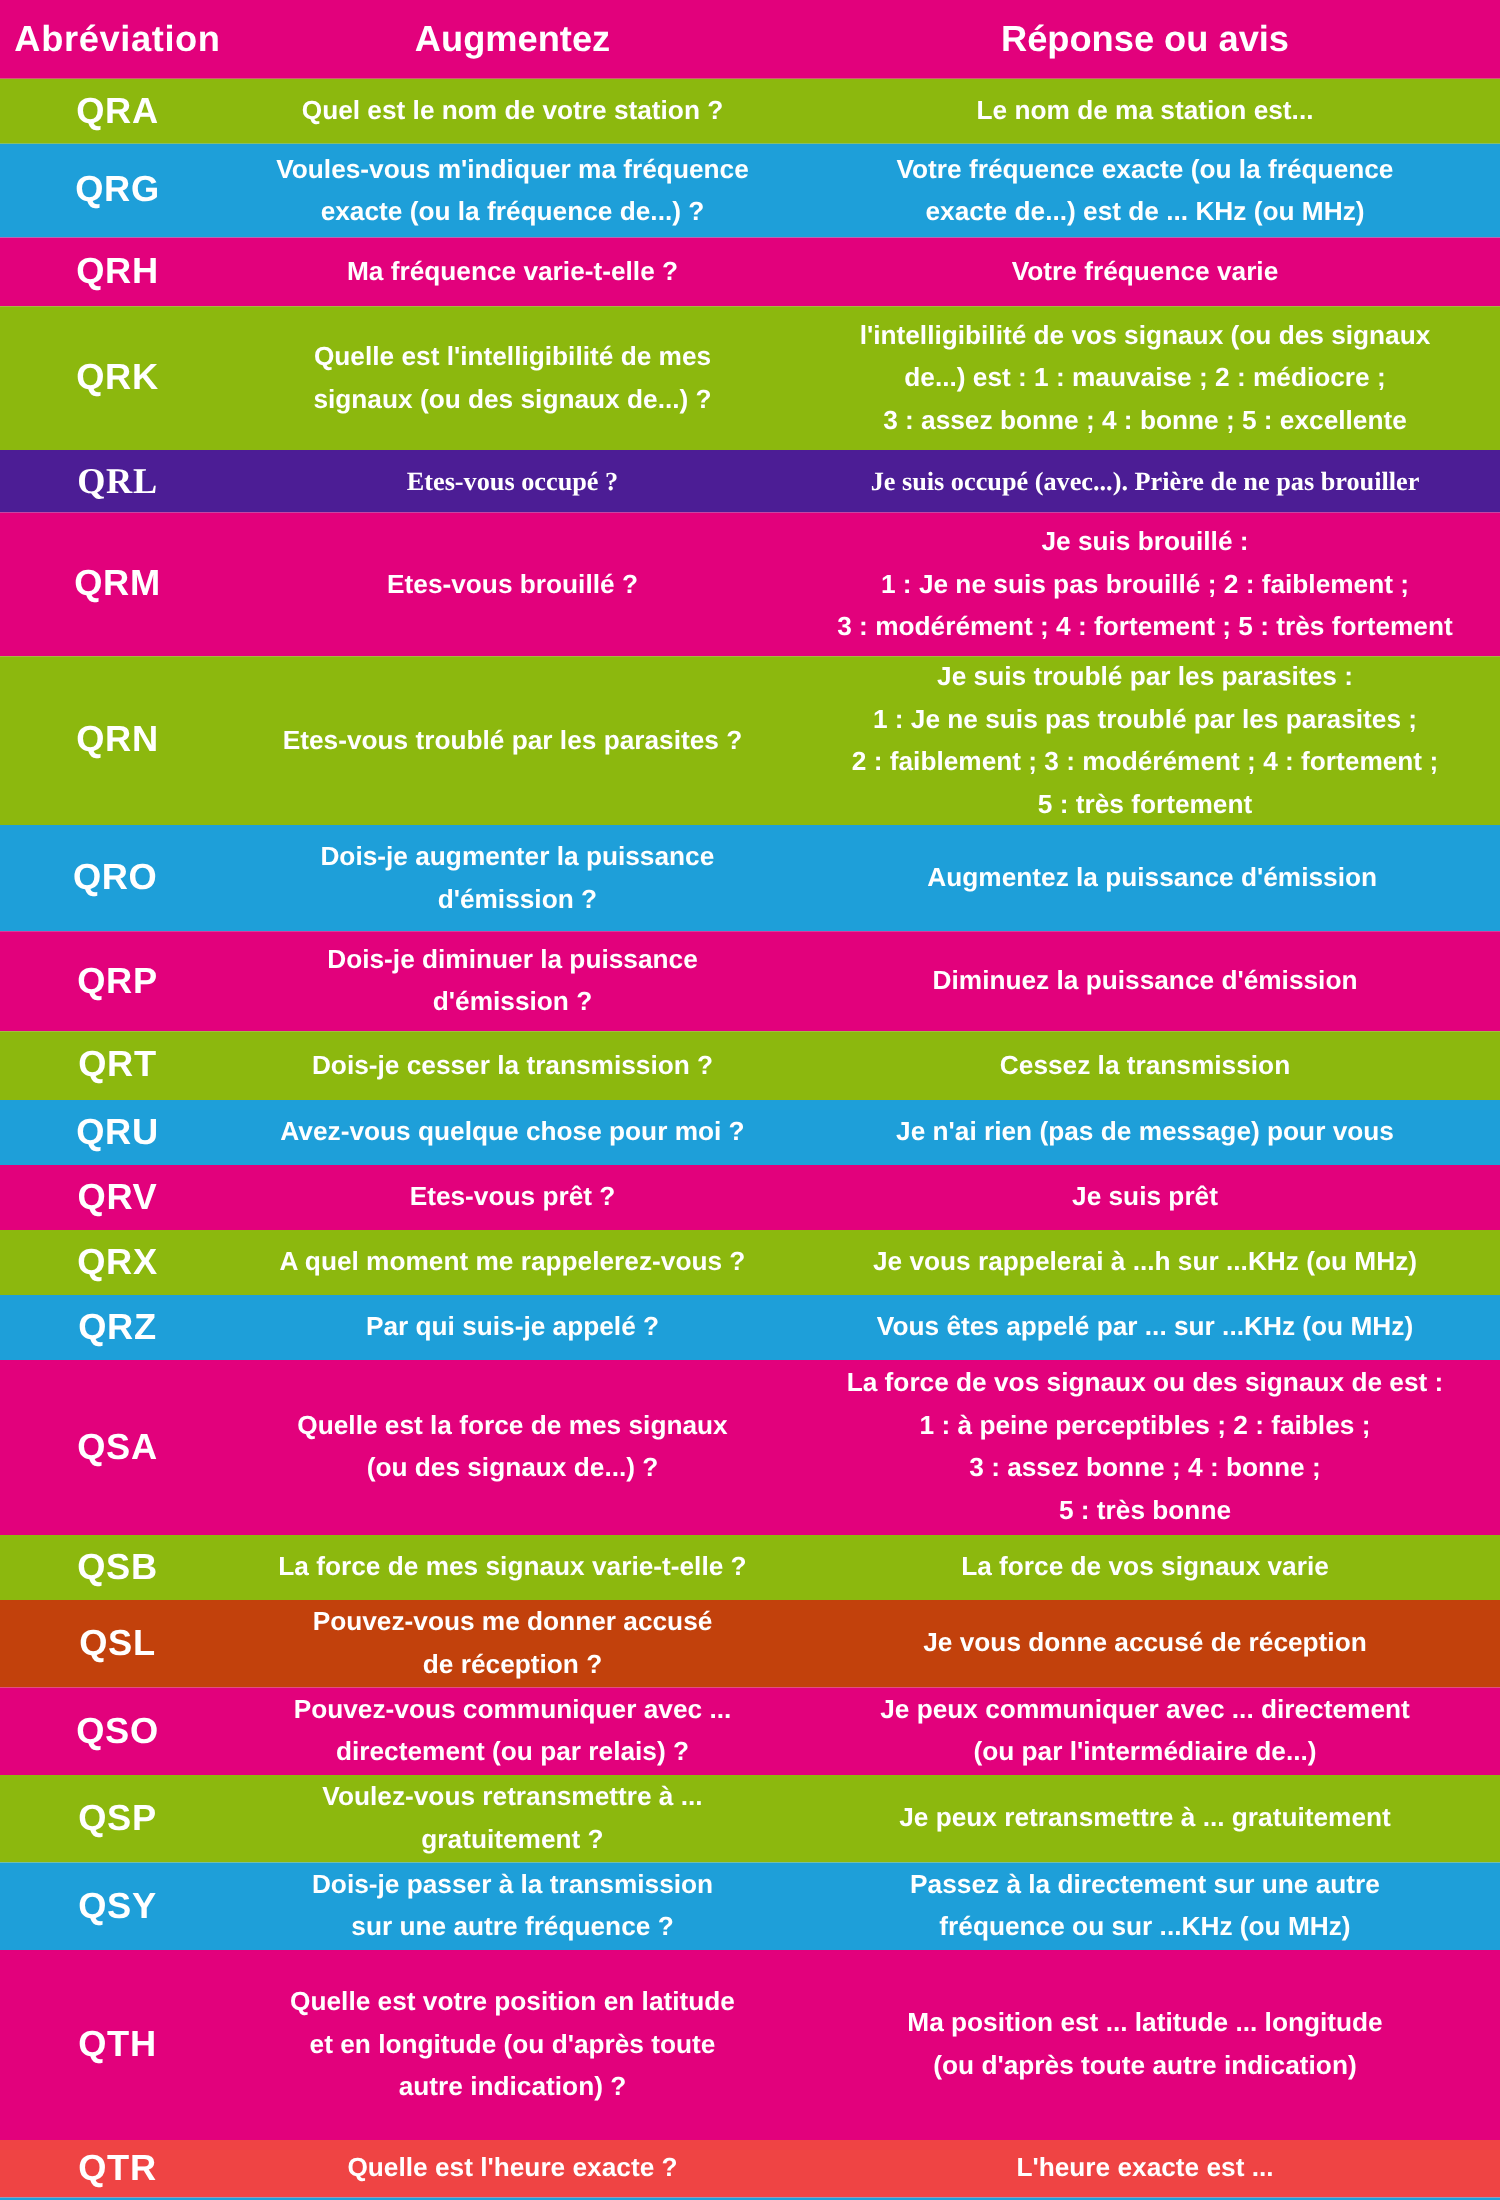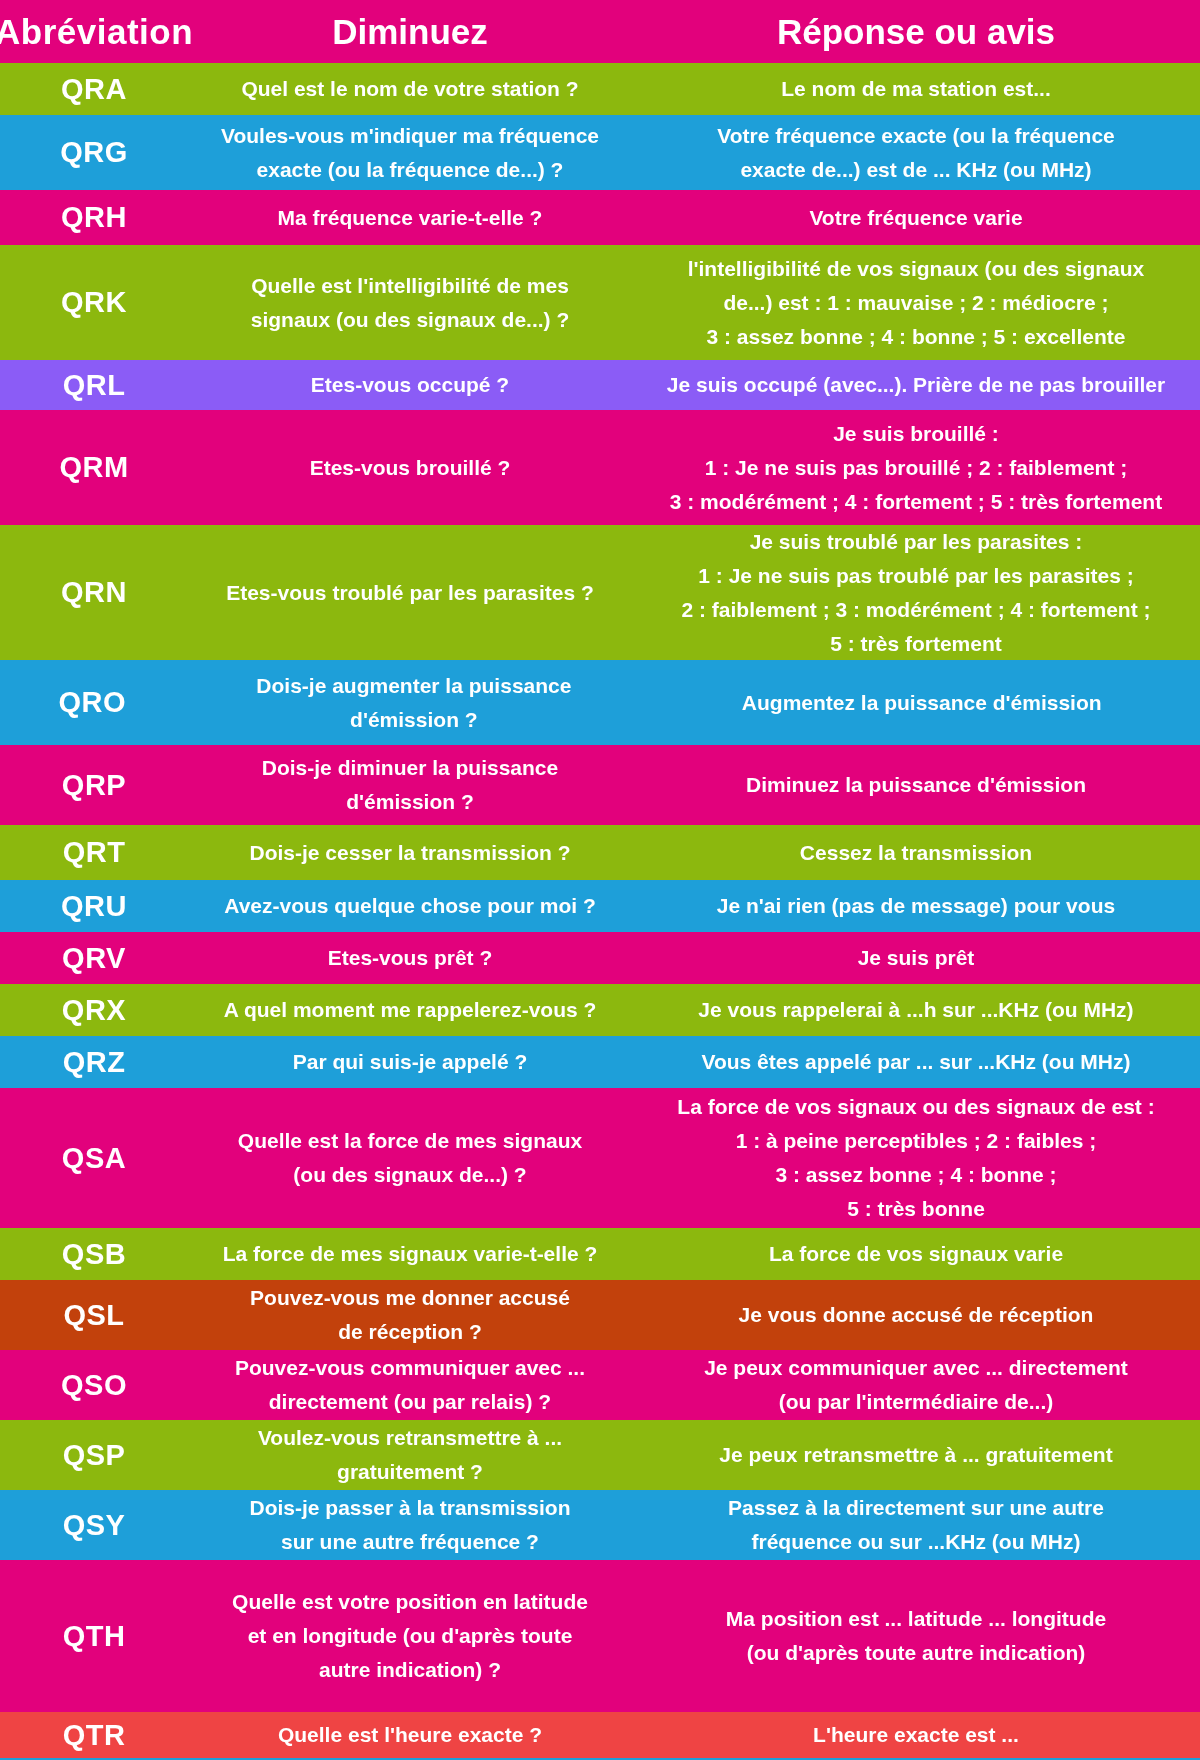--- a/index.html
+++ b/index.html
@@ -25,31 +25,31 @@
     white-space: pre-line;
     box-sizing: border-box;
     padding: 2px 4px;
   }
 
   .col-abbr     { width: 188px; font-size: 29px; letter-spacing: 0.5px; }
   .col-question { width: 444px; font-size: 21px; line-height: 34px; }
   .col-answer   { width: 568px; font-size: 21px; line-height: 34px; }
 
   .header-row { height: 63px; }
-  .header-row .cell { font-size: 35px; line-height: 30px; }
+  .header-row .cell { font-size: 29px; line-height: 30px; }
 
   .partial-row { height: 6px; width: 1200px; flex-shrink: 0; }
 </style>
 </head>
 <body>
 
 <div class="qtable" style="color: rgb(255, 255, 255);">
   <div class="row header-row" style="background: rgb(226, 1, 124);">
     <div class="cell col-abbr">Abréviation</div>
-    <div class="cell col-question">Diminuez</div>
+    <div class="cell col-question">Augmentez</div>
     <div class="cell col-answer">Réponse ou avis</div>
   </div>
   <div id="rows-container">
       <div class="row" style="background: rgb(140, 184, 14); height: 52px;">
         <div class="cell col-abbr">QRA</div>
         <div class="cell col-question">Quel est le nom de votre station ?</div>
         <div class="cell col-answer">Le nom de ma station est...</div>
       </div>
       <div class="row" style="background: rgb(30, 159, 217); height: 75px;">
         <div class="cell col-abbr">QRG</div>
@@ -64,21 +64,21 @@
         <div class="cell col-answer">Votre fréquence varie</div>
       </div>
       <div class="row" style="background: rgb(140, 184, 14); height: 115px;">
         <div class="cell col-abbr">QRK</div>
         <div class="cell col-question">Quelle est l'intelligibilité de mes
 signaux (ou des signaux de...) ?</div>
         <div class="cell col-answer">l'intelligibilité de vos signaux (ou des signaux
 de...) est : 1 : mauvaise ; 2 : médiocre ;
 3 : assez bonne ; 4 : bonne ; 5 : excellente</div>
       </div>
-      <div class="row" style="background: #8b5cf6; height: 50px;">
+      <div class="row" style="background: #4c1d95; height: 50px; font-family: Liberation Serif, serif;">
         <div class="cell col-abbr">QRL</div>
         <div class="cell col-question">Etes-vous occupé ?</div>
         <div class="cell col-answer">Je suis occupé (avec...). Prière de ne pas brouiller</div>
       </div>
       <div class="row" style="background: rgb(226, 1, 124); height: 115px;">
         <div class="cell col-abbr">QRM</div>
         <div class="cell col-question">Etes-vous brouillé ?</div>
         <div class="cell col-answer">Je suis brouillé :
 1 : Je ne suis pas brouillé ; 2 : faiblement ;
 3 : modérément ; 4 : fortement ; 5 : très fortement</div>

